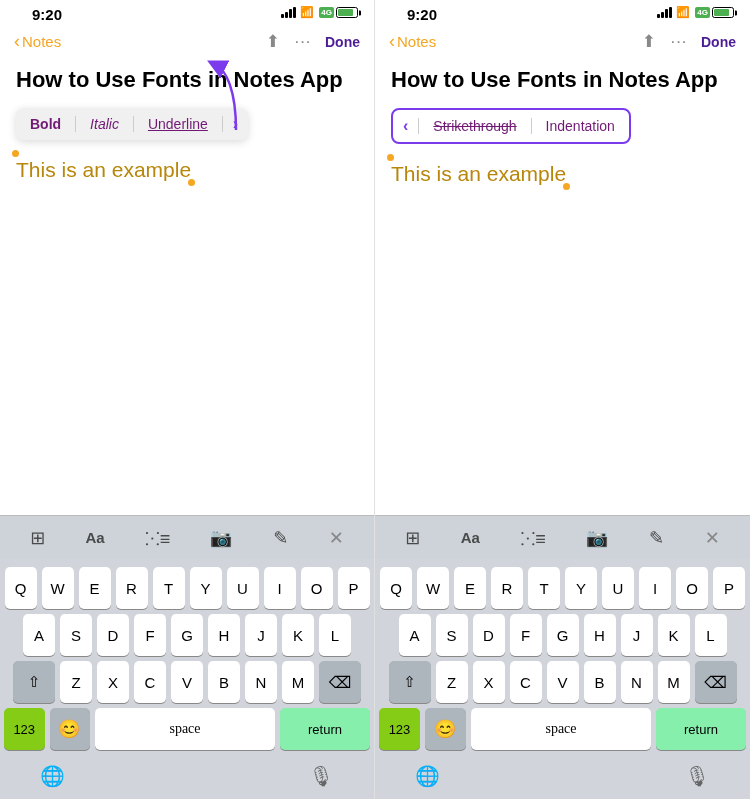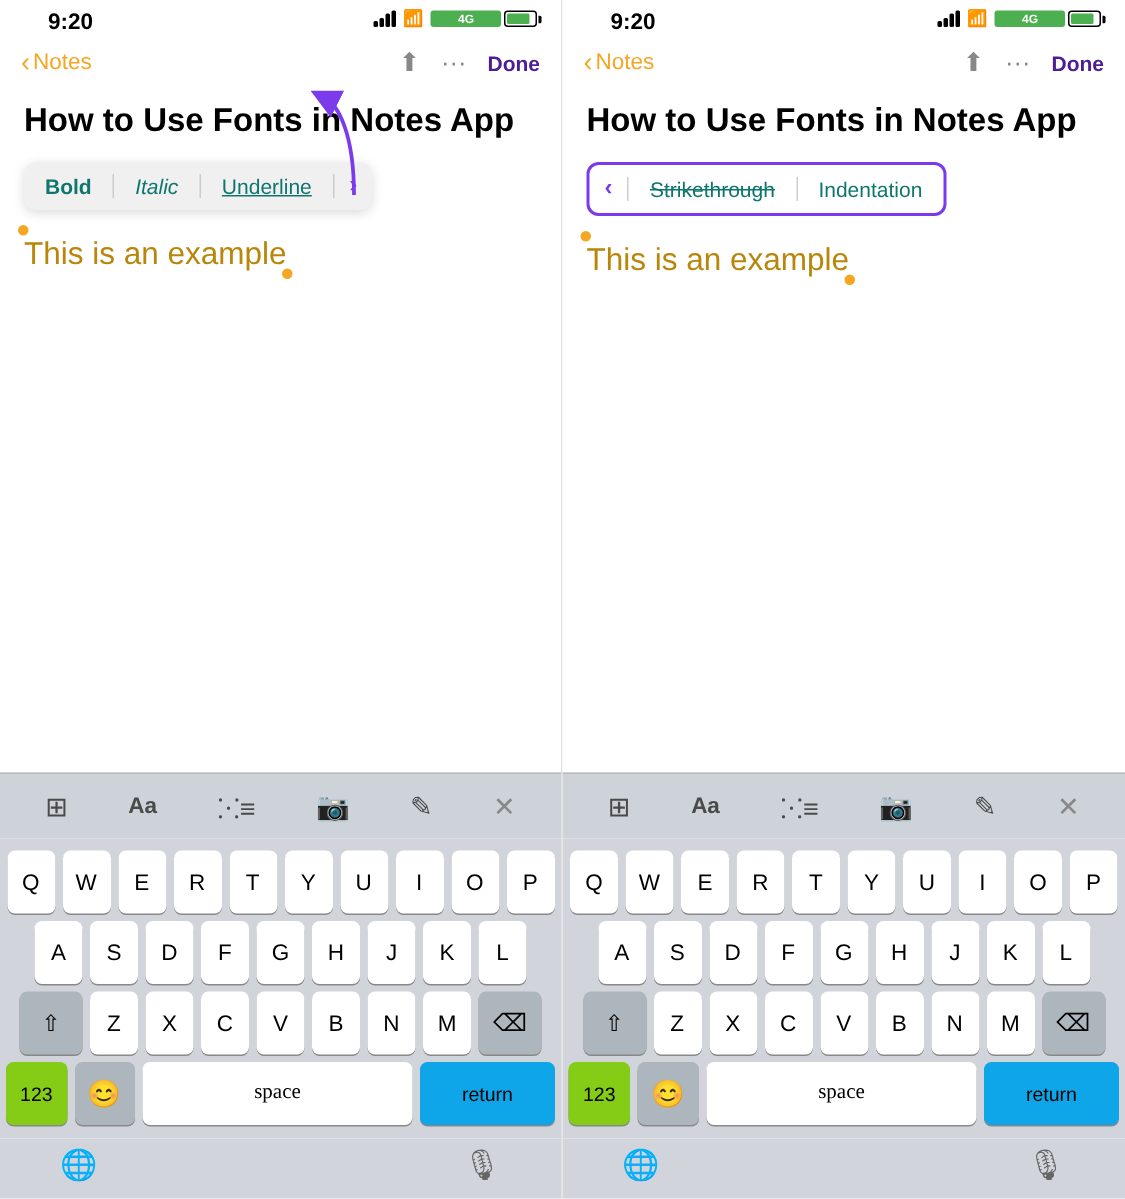--- a/index.html
+++ b/index.html
@@ -81,21 +81,21 @@
       border-radius: 8px;
       padding: 6px 10px;
       gap: 10px;
       box-shadow: 0 2px 8px rgba(0,0,0,0.15);
       width: fit-content;
       margin-bottom: 10px;
     }
     .format-btn {
       font-size: 14px;
       font-weight: 500;
-      color: #0f766e;
+      color: #701a75;
       padding: 2px 4px;
       cursor: pointer;
       white-space: nowrap;
     }
     .format-divider { width: 1px; height: 16px; background: #ccc; }
     .format-more {
       color: #7c3aed;
       font-size: 16px;
       font-weight: 700;
       cursor: pointer;
@@ -181,21 +181,21 @@
       background: #adb5bd;
       color: #000;
       max-width: 42px;
     }
     .key-space {
       max-width: 180px;
       flex: 5;
       font-family: Liberation Serif, serif;
     }
     .key-return {
-      background: #0ea5e9;
+      background: #86efac;
       max-width: 90px;
       flex: 3;
       font-size: 13px;
     }
     .key-123 {
       background: #84cc16;
       max-width: 42px;
       font-size: 13px;
     }
     .key-emoji {
@@ -214,21 +214,21 @@
     }
     .bottom-icon { font-size: 20px; color: #666; }
 
     
     .badge-46 {
       background: #4caf50;
       color: #fff;
       font-size: 8px;
       font-weight: 700;
       border-radius: 2px;
-      padding: 1px 18px;
+      padding: 1px 2px;
     }
   </style>
 </head>
 <body>
 
 <div class="phone-panel">
 
   <div class="status-bar">
     <span class="status-time">9:20</span>
     <div class="status-icons">

